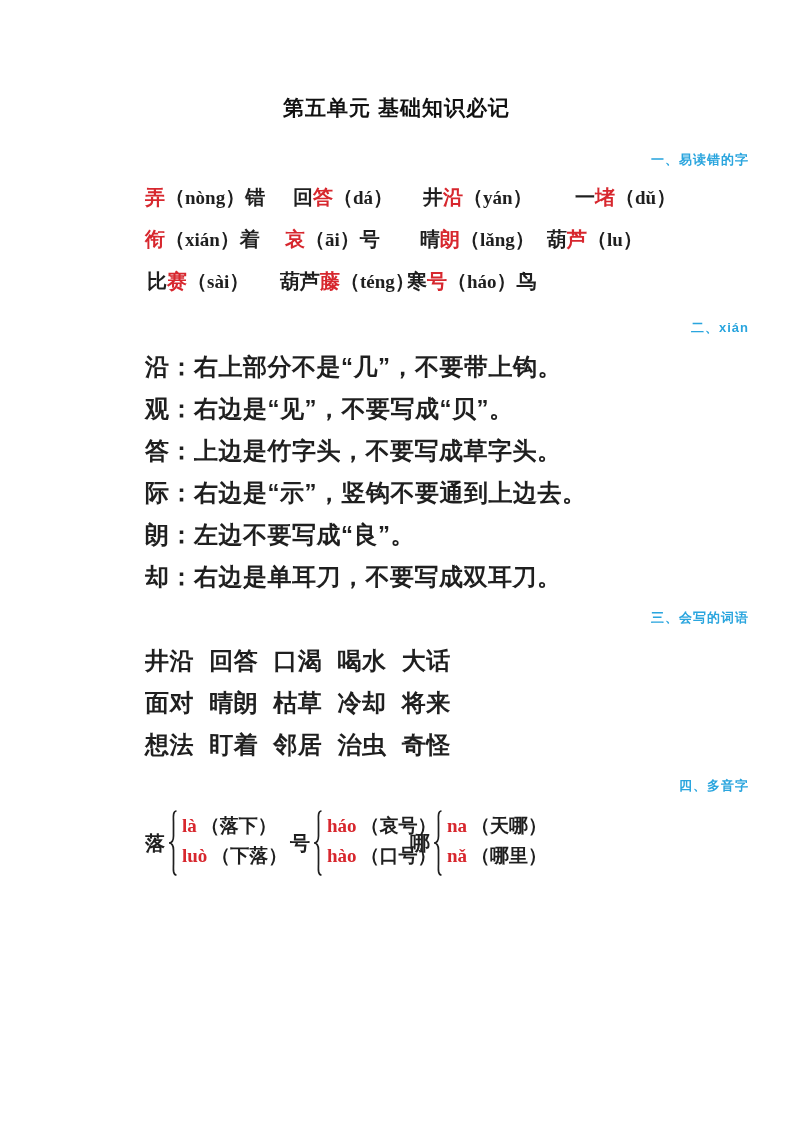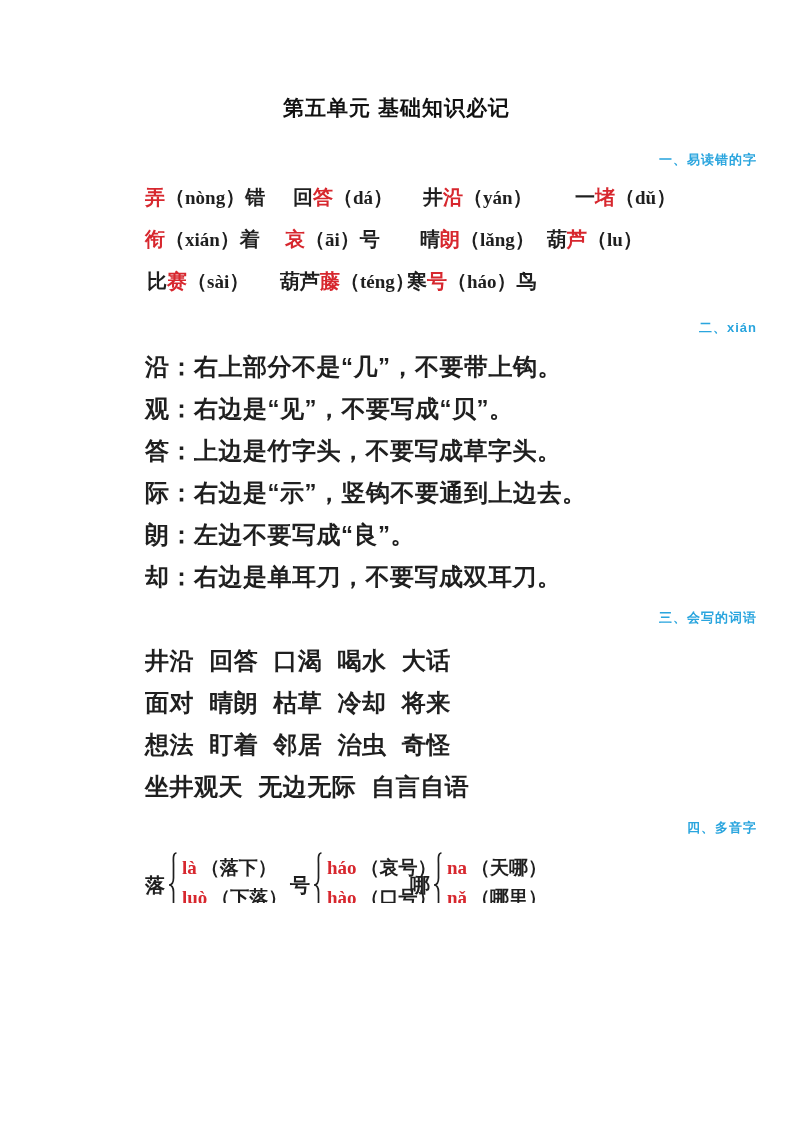--- a/index.html
+++ b/index.html
@@ -6,21 +6,21 @@
     --blue:#2aa5de;
     --red:#d7272e;
     --ink:#1f1f1f;
   }
   html,body{margin:0;padding:0;background:#ffffff;}
   .page{
     position:relative;
     width:793px;height:903px;
     box-sizing:border-box;
     background:#ffffff;
-    padding:94px 28px 0 118px;
+    padding:94px 36px 0 118px;
     overflow:hidden;
     font-family:"Liberation Sans",sans-serif;
     color:var(--ink);
   }
   .title{
     width:557px;
     margin:0;
     text-align:center;
     font-size:21px;
     line-height:28px;
@@ -106,21 +106,20 @@
       <p class="note-line">际：右边是“示”，竖钩不要通到上边去。</p>
       <p class="note-line">朗：左边不要写成“良”。</p>
       <p class="note-line">却：右边是单耳刀，不要写成双耳刀。</p>
     </div>
 
   <h2 class="sec s3">三、会写的词语</h2>
   <div class="body-block lines" id="word-lines">
       <p class="word-line">井沿 回答 口渴 喝水 大话</p>
       <p class="word-line">面对 晴朗 枯草 冷却 将来</p>
       <p class="word-line">想法 盯着 邻居 治虫 奇怪</p>
-      <p class="word-line">坐井观天 无边无际 自言自语</p>
     </div>
 
   <h2 class="sec s4">四、多音字</h2>
   <div class="body-block poly" id="poly-groups">
       <div class="poly-group" style="left: 0px;">
         <span class="base">落</span>
         <svg class="brace" width="11" height="66" viewBox="0 0 11 66">
           <path d="M9.5 1 C5.5 1 6.5 8 6.5 12 L6.5 26 C6.5 30.5 4.5 33 2 33 C4.5 33 6.5 35.5 6.5 40 L6.5 54 C6.5 58 5.5 65 9.5 65" fill="none" stroke="#1f1f1f" stroke-width="1.7"></path>
         </svg>
         <div class="variants">

